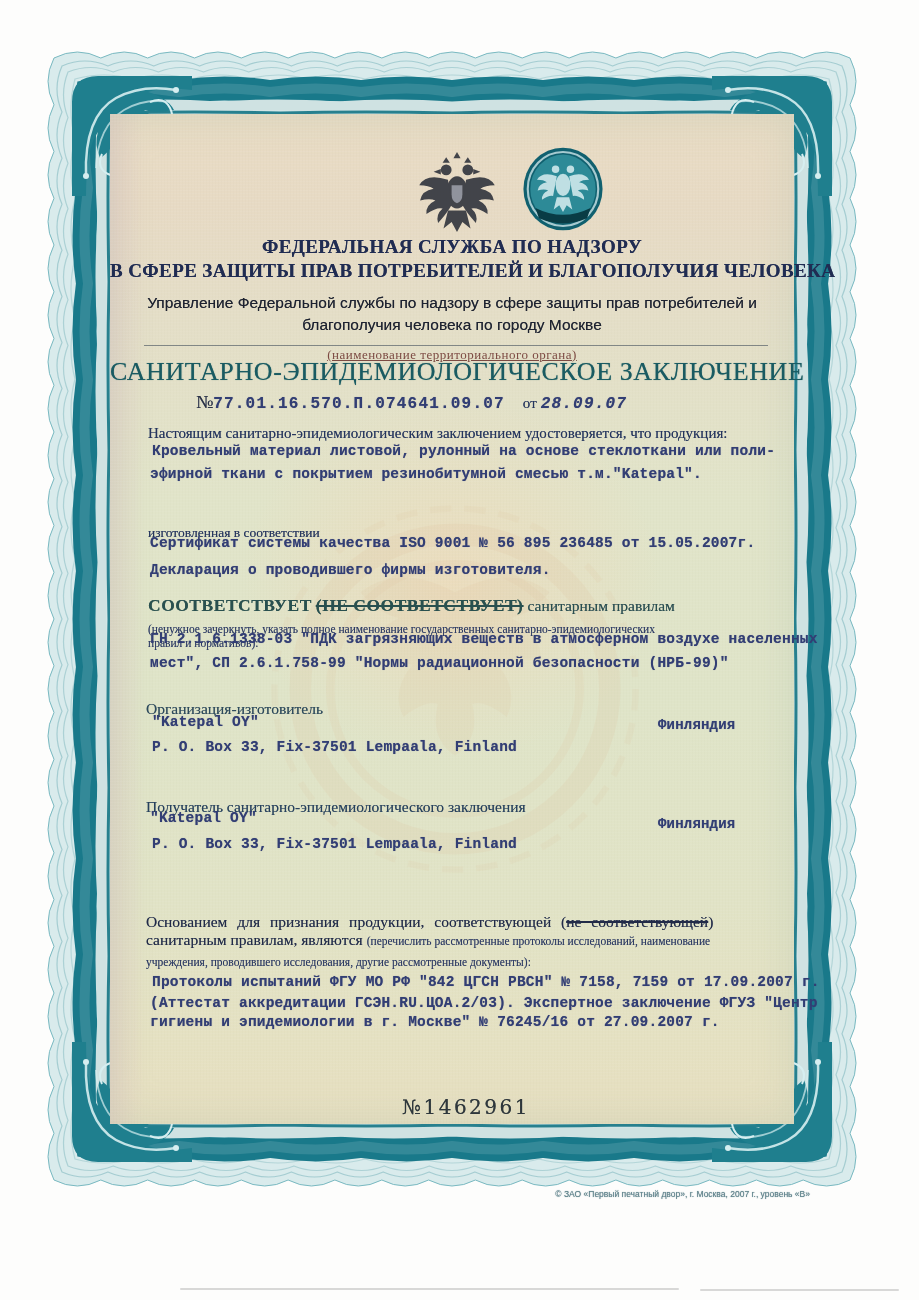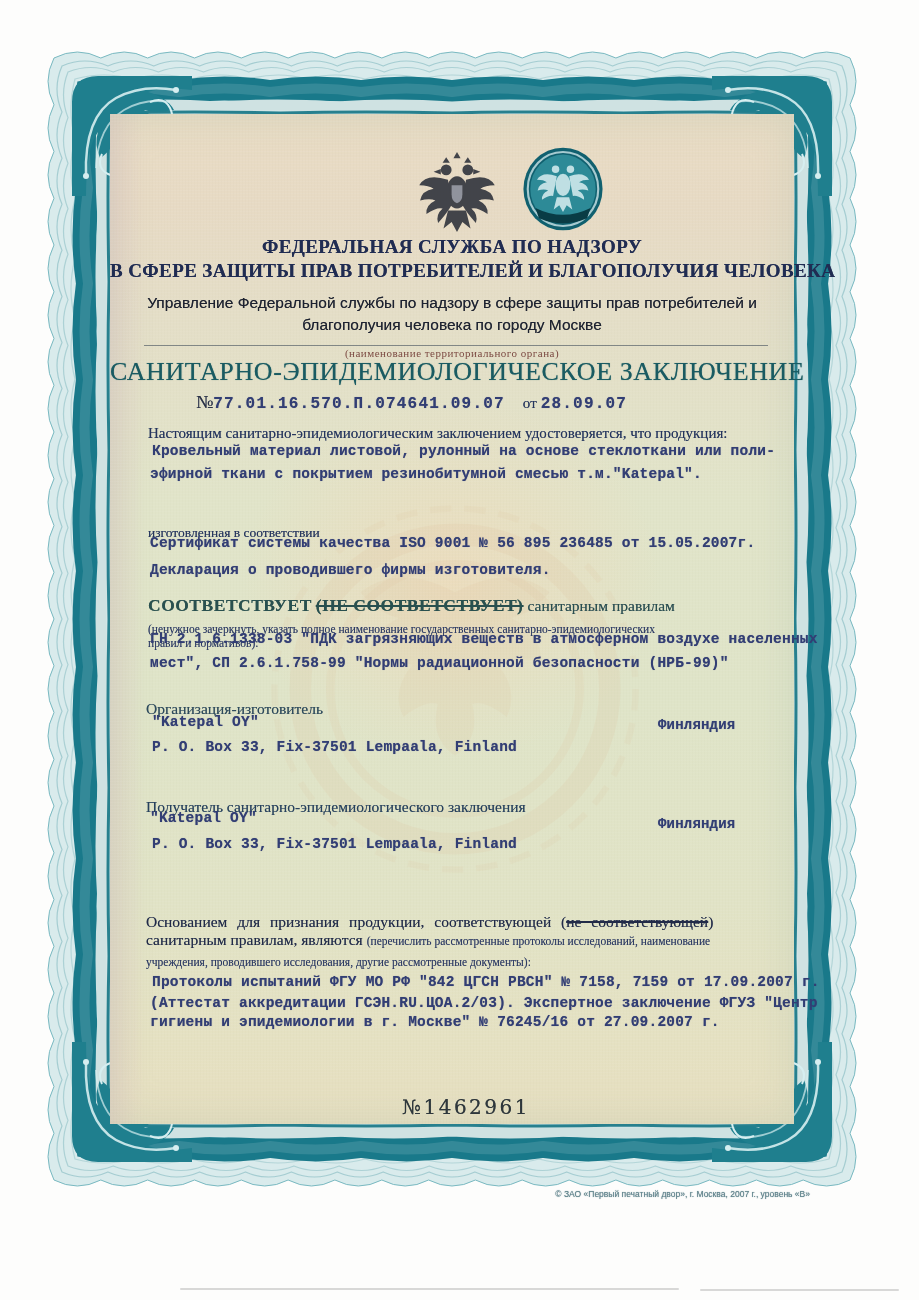--- a/index.html
+++ b/index.html
@@ -17,21 +17,21 @@
   .tex{position:absolute;inset:0;pointer-events:none;opacity:.5;
     background:
      repeating-linear-gradient(0deg, rgba(255,255,255,0.10) 0 1px, rgba(0,0,0,0) 1px 3px),
      repeating-linear-gradient(90deg, rgba(140,140,110,0.05) 0 1px, rgba(0,0,0,0) 1px 3px);}
   .abs{position:absolute;}
   .ctr{left:0;right:0;text-align:center;}
   .hdr{font-weight:bold;color:#202c52;font-size:19px;letter-spacing:.4px;white-space:nowrap;
        text-shadow:0 0 .6px rgba(32,44,82,.8);}
   .dept{font-family:"Liberation Sans","DejaVu Sans",sans-serif;font-weight:normal;color:#1d2230;
         font-size:15.5px;white-space:nowrap;text-shadow:0 0 .5px rgba(29,34,48,.7);}
-  .tiny-cap{font-size:11px;color:#7c4a42;letter-spacing:.5px;}
+  .tiny-cap{font-size:13px;color:#7c4a42;letter-spacing:.5px;text-decoration:underline;}
   .title{font-weight:normal;color:#1a5b62;font-size:26px;letter-spacing:.6px;white-space:nowrap;
          text-shadow:0 0 .8px rgba(26,91,98,.75);}
   .serif{color:#25355e;font-size:15px;white-space:nowrap;text-shadow:0 0 .5px rgba(37,53,94,.6);}
   .tw{font-family:"Liberation Mono","DejaVu Sans Mono",monospace;font-weight:bold;color:#323e74;
       font-size:14.5px;letter-spacing:.2px;white-space:nowrap;text-shadow:0 0 .7px rgba(50,62,116,.65);}
   .cap{font-size:11.5px;color:#2c3a64;white-space:nowrap;text-shadow:0 0 .4px rgba(44,58,100,.5);}
   .conf{font-size:17.5px;color:#29504f;font-weight:bold;letter-spacing:.5px;white-space:nowrap;
         text-shadow:0 0 .6px rgba(41,80,79,.7);}
   .strike{text-decoration:line-through;text-decoration-thickness:1.5px;}
   .label{font-size:15.5px;color:#2d4a5c;white-space:nowrap;text-shadow:0 0 .5px rgba(45,74,92,.6);}
@@ -133,21 +133,21 @@
 
       <div class="abs ctr dept" style="top:180px;">Управление Федеральной службы по надзору в сфере защиты прав потребителей и</div>
       <div class="abs ctr dept" style="top:202px;">благополучия человека по городу Москве</div>
 
       <div class="abs rule" style="left:34px;right:26px;top:231px;"></div>
       <div class="abs ctr tiny-cap" style="top:233px;">(наименование территориального органа)</div>
 
       <div class="abs ctr title" style="top:243px;">САНИТАРНО-ЭПИДЕМИОЛОГИЧЕСКОЕ ЗАКЛЮЧЕНИЕ</div>
 
       <div class="abs" style="left:86px;top:278px;">
-        <span class="serif" style="font-size:18px;color:#2a3145;">№</span><span class="tw" style="font-size:16px;letter-spacing:1.2px;">77.01.16.570.П.074641.09.07</span><span class="serif" style="font-size:15px;margin-left:18px;">от</span>&nbsp;<span class="tw" style="font-size:16px;letter-spacing:1.2px;">28.09.07</span>
+        <span class="serif" style="font-size:18px;color:#2a3145;">№</span><span class="tw" style="font-size:16px;letter-spacing:1.2px;">77.01.16.570.П.074641.09.07</span><span class="serif" style="font-size:15px;margin-left:18px;">от</span>&nbsp;<span class="tw" style="font-size:16px;letter-spacing:1.2px;font-style:italic;">28.09.07</span>
       </div>
 
       <div class="abs serif" style="left:38px;top:311px;">Настоящим санитарно-эпидемиологическим заключением удостоверяется, что продукция:</div>
       <div class="abs tw" style="left:40px;top:352px;">эфирной ткани с покрытием резинобитумной смесью т.м."Katepal".</div>
       <div class="abs tw" style="left:42px;top:329px;">Кровельный материал листовой, рулонный на основе стеклоткани или поли-</div>
 
       <div class="abs serif" style="left:38px;top:411px;font-size:13.5px;">изготовленная в соответствии</div>
       <div class="abs tw" style="left:40px;top:421px;">Сертификат системы качества ISO 9001 № 56 895 236485 от 15.05.2007г.</div>
       <div class="abs tw" style="left:40px;top:448px;">Декларация о проводившего фирмы изготовителя.</div>
 

